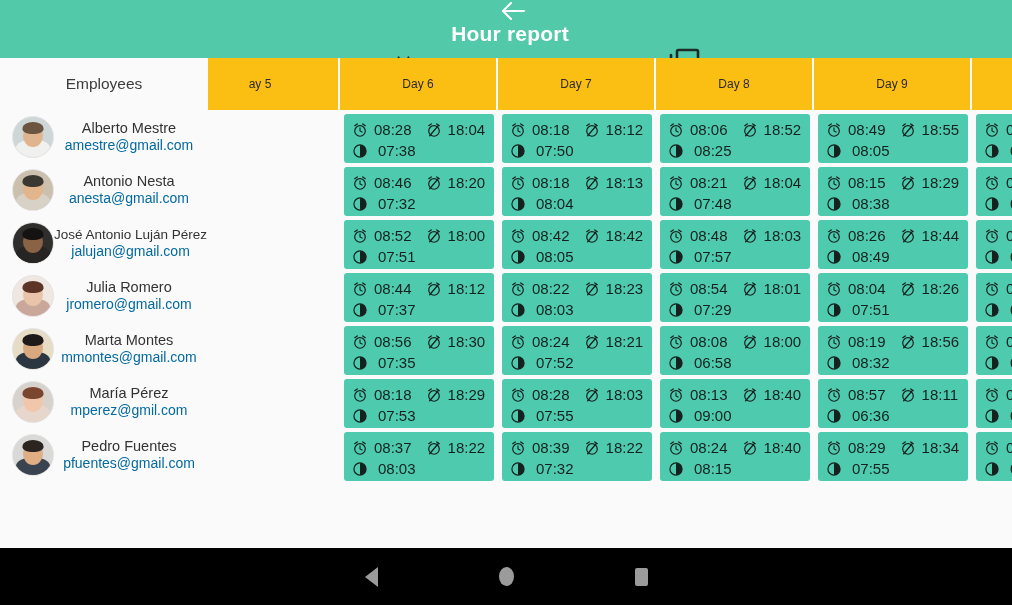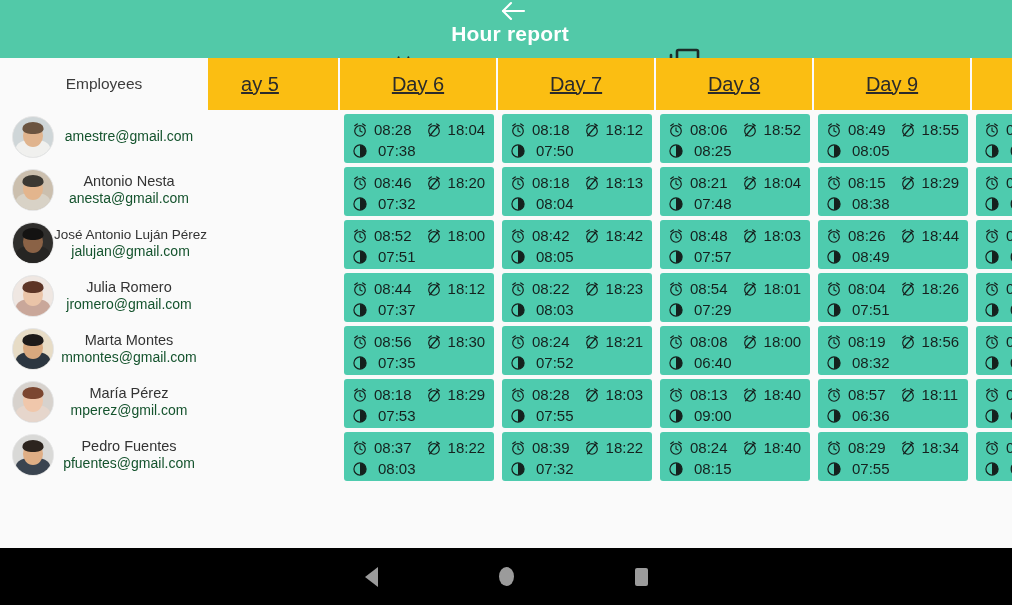--- a/index.html
+++ b/index.html
@@ -62,21 +62,21 @@
   .days-viewport {
     position:absolute; left:195px; top:0; width:817px; height:52px; overflow:hidden;
   }
   .days-strip { position:absolute; left:-13px; top:0; display:flex; height:52px; }
   .day-cell {
     width:158px; height:52px; background:#fbbe12;
     display:flex; align-items:center; justify-content:center;
     border-right:2px solid #fafafa;
     flex:0 0 auto;
   }
-  .day-cell span { font-size:20px; color:#2b2b2b;text-decoration:underline; }
+  .day-cell span { font-size:12px; color:#2b2b2b; }
 
   
   .body-area { position:absolute; left:0; top:110px; width:1012px; height:438px; background:#fafafa; }
 
   .emp-col { position:absolute; left:0; top:0; width:208px; height:438px; z-index:4; background:#fafafa; }
   .emp-row { height:53px; display:flex; align-items:center; padding-left:12px; }
   .avatar {
     width:42px; height:42px; border-radius:50%; flex:0 0 auto;
     overflow:hidden; position:relative; background:#dcdcdc;
     border:1px solid #e6e6e6;
@@ -85,21 +85,21 @@
   .avatar .a-head {
     position:absolute; left:50%; transform:translateX(-50%);
     border-radius:50%;
   }
   .avatar .a-body {
     position:absolute; left:50%; transform:translateX(-50%);
     border-radius:50% 50% 0 0;
   }
   .emp-text { flex:1 1 auto; text-align:center; padding-right:4px; }
   .emp-name { font-size:14.5px; color:#333333; line-height:17px; white-space:nowrap; }
-  .emp-mail { font-size:14px; color:#14532d; line-height:17px; white-space:nowrap; }
+  .emp-mail { font-size:14px; color:#0369a1; line-height:17px; white-space:nowrap; }
 
   .grid-viewport {
     position:absolute; left:195px; top:0; width:817px; height:495px; overflow:hidden;
   }
   .grid-strip { position:absolute; left:-13px; top:0; display:flex; }
   .grid-col { width:158px; flex:0 0 auto; padding:0 4px; }
   .rec-cell {
     height:49px; margin:4px 0 0 0; background:#4ecbae; border-radius:3px;
     padding:5px 8px 0 8px; overflow:hidden;
   }
@@ -207,20 +207,21 @@
   <div class="body-area">
     <div class="emp-col" id="emp-col">
         <div class="emp-row">
           <div class="avatar">
             <span class="a-bg" style="background:#cfd6d8"></span>
             <span class="a-body" style="width:34px;height:18px;bottom:0;background:#f0f0ee"></span>
             <span class="a-head" style="width:20px;height:22px;top:8px;background:#e0b48e"></span>
             <span class="a-head" style="width:21px;height:12px;top:5px;background:#6b5440;border-radius:50% 50% 40% 40%"></span>
           </div>
           <div class="emp-text">
+            <div class="emp-name">Alberto Mestre</div>
             <div class="emp-mail">amestre@gmail.com</div>
           </div>
         </div>
         <div class="emp-row">
           <div class="avatar">
             <span class="a-bg" style="background:#cbbfae"></span>
             <span class="a-body" style="width:34px;height:18px;bottom:0;background:#d8d2c6"></span>
             <span class="a-head" style="width:20px;height:22px;top:8px;background:#e3b58d"></span>
             <span class="a-head" style="width:21px;height:12px;top:5px;background:#3b3832;border-radius:50% 50% 40% 40%"></span>
           </div>
@@ -790,21 +791,21 @@
                   <path d="M16.6 4.6 L13.4 2.4" stroke="#15211e" stroke-width="1.6" stroke-linecap="round"></path>
                   <path d="M4.6 17.2 L15.6 4.2" stroke="#15211e" stroke-width="1.7" stroke-linecap="round"></path>
                 </svg>
                 <span class="t">18:00</span>
               </div>
               <div class="rec-line">
                 <svg class="ico" viewBox="0 0 20 20">
                   <circle cx="10" cy="10" r="7.6" fill="none" stroke="#15211e" stroke-width="1.5"></circle>
                   <path d="M10 2.4 A7.6 7.6 0 0 1 10 17.6 Z" fill="#15211e"></path>
                 </svg>
-                <span class="t" style="margin-left:10px">06:40</span>
+                <span class="t" style="margin-left:10px">06:58</span>
               </div>
             </div>
             <div class="rec-cell">
               <div class="rec-line">
                 <svg class="ico" viewBox="0 0 20 20">
                   <circle cx="10" cy="11.2" r="6.6" fill="none" stroke="#15211e" stroke-width="1.5"></circle>
                   <path d="M3.4 4.6 L6.6 2.4" stroke="#15211e" stroke-width="1.6" stroke-linecap="round"></path>
                   <path d="M16.6 4.6 L13.4 2.4" stroke="#15211e" stroke-width="1.6" stroke-linecap="round"></path>
                   <path d="M10 7.4 L10 11.2 L12.6 12.6" fill="none" stroke="#15211e" stroke-width="1.4" stroke-linecap="round"></path>
                 </svg>

